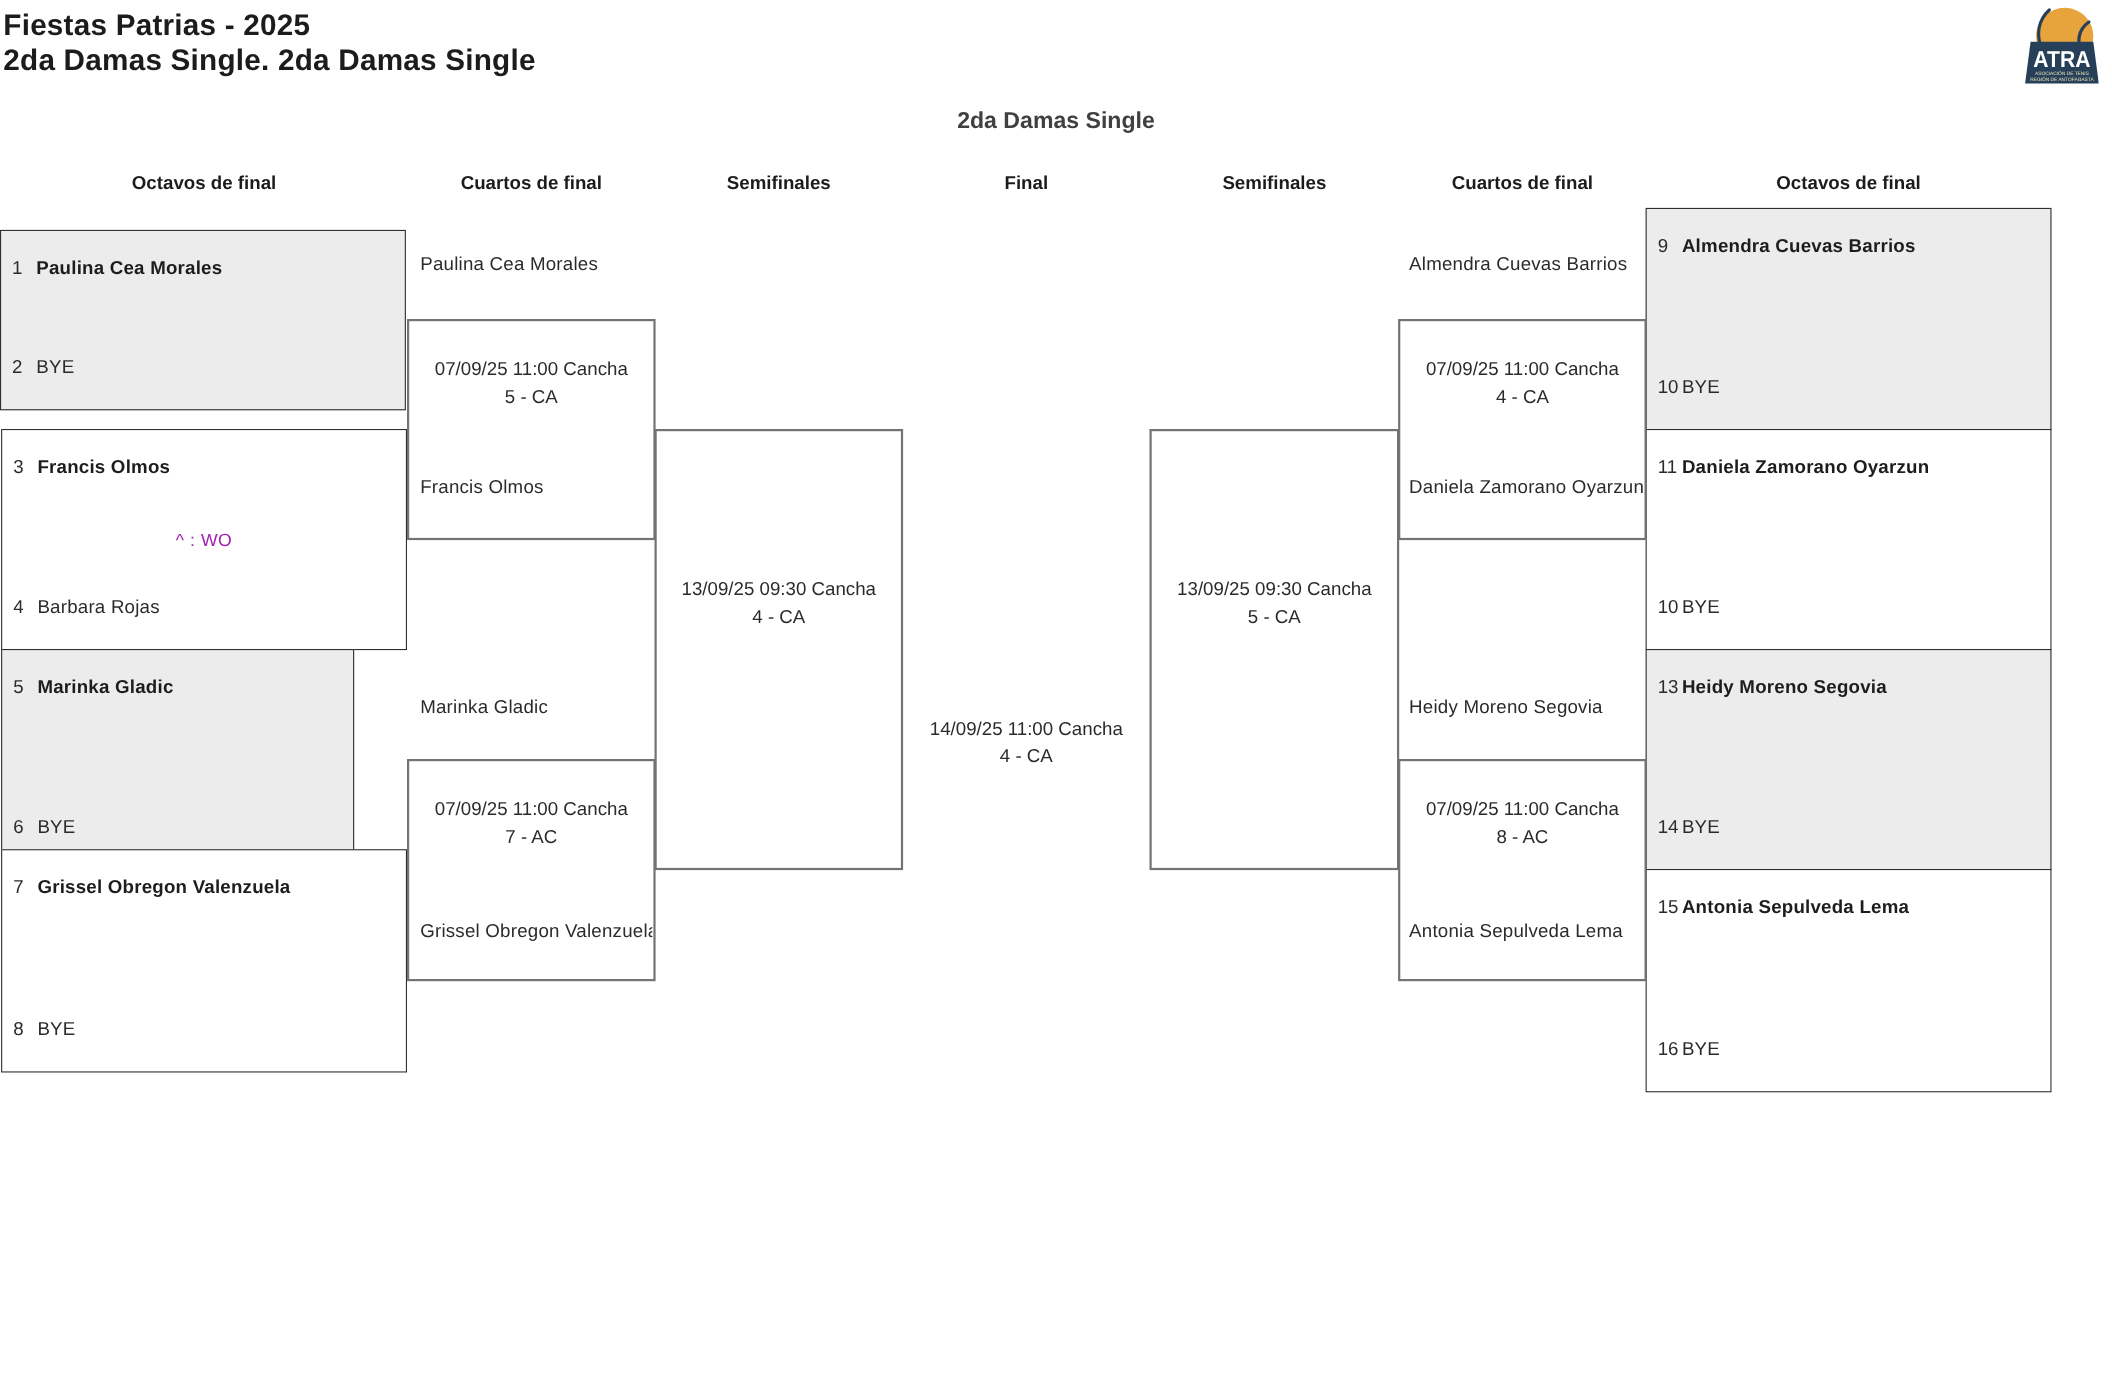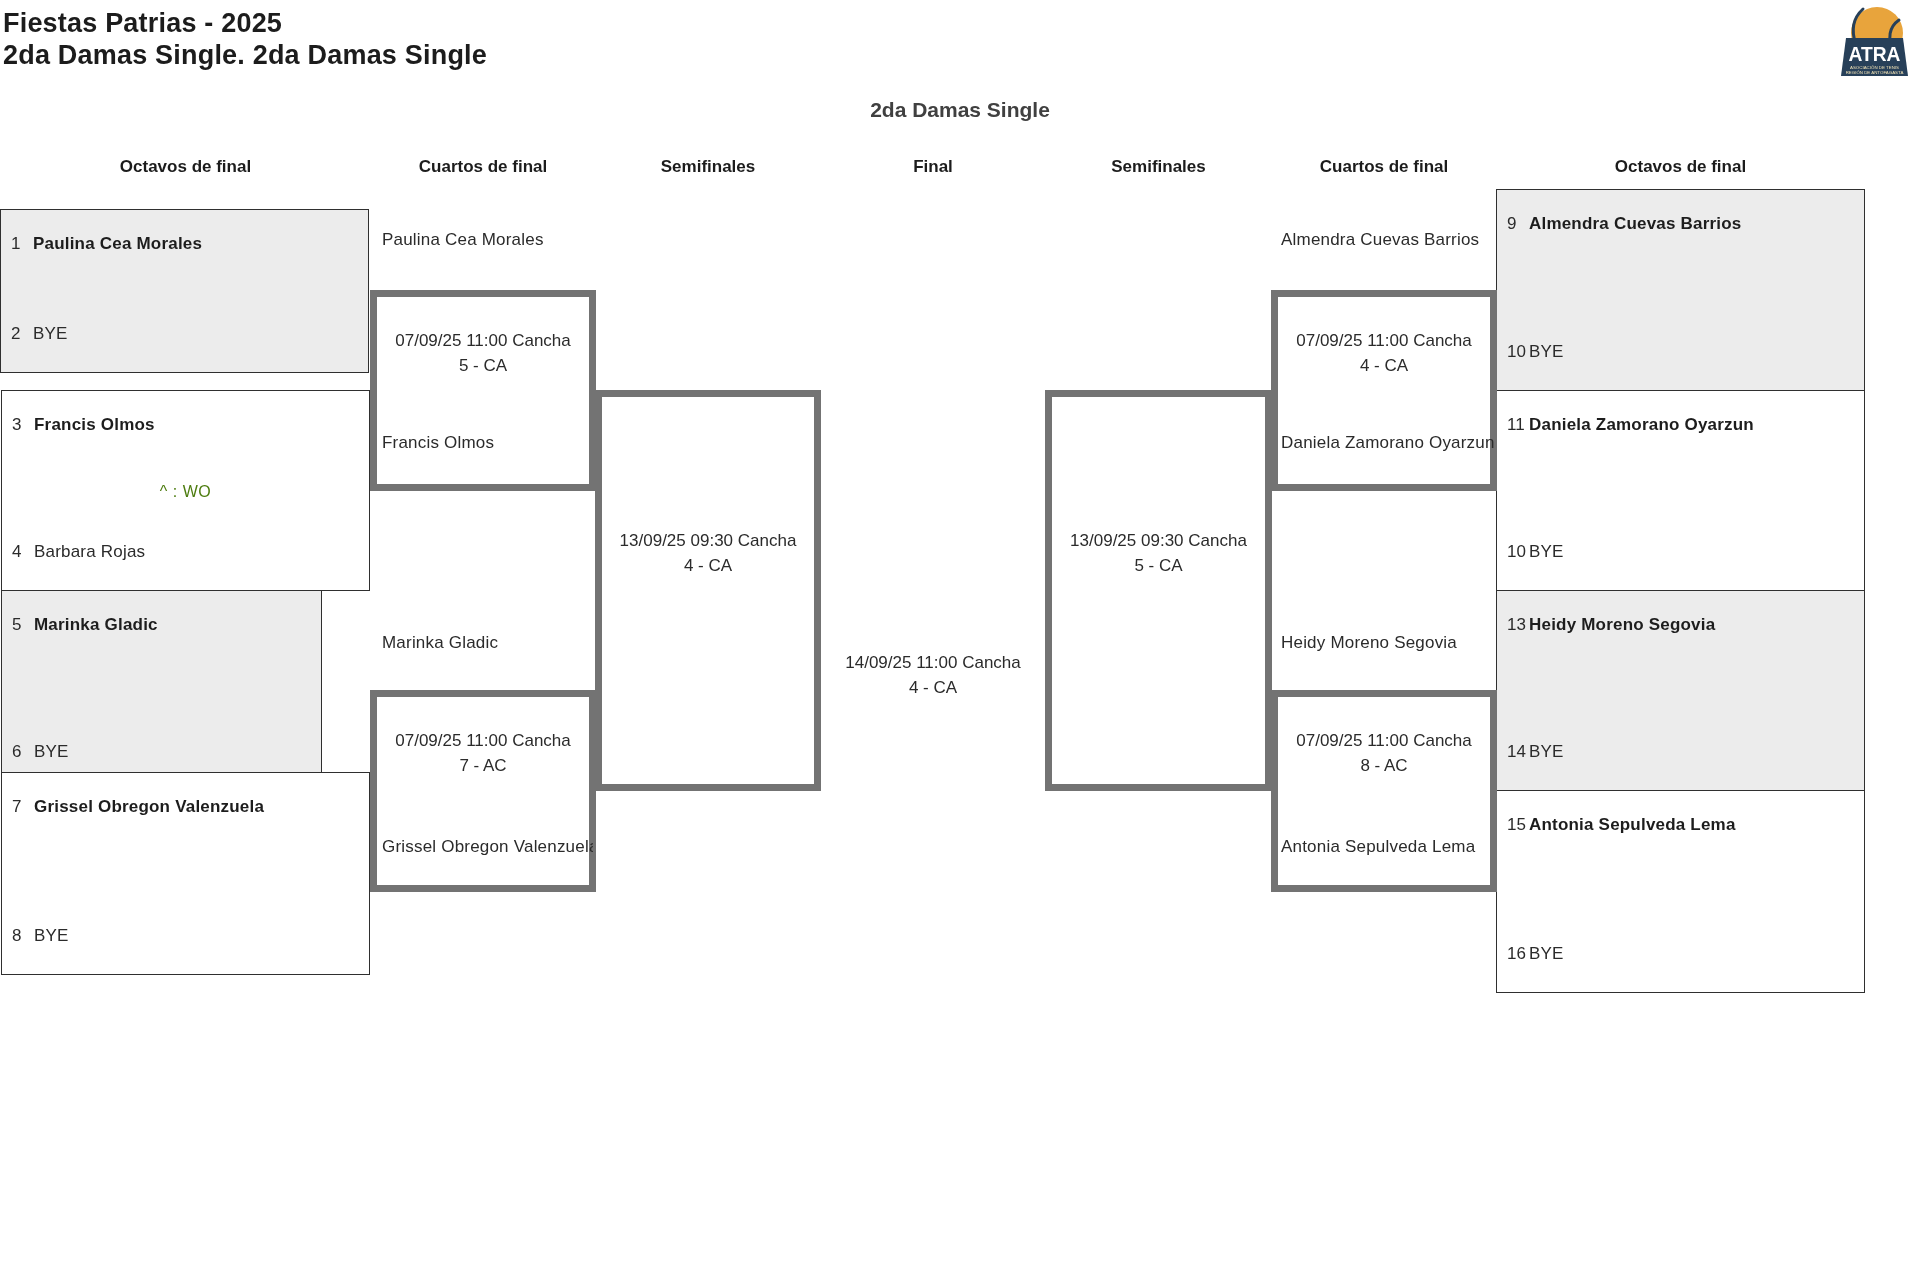--- a/index.html
+++ b/index.html
@@ -23,35 +23,35 @@
   .rh {
     position:absolute; top:157px; text-align:center; font-size:17px;
     font-weight:700; color:#1c1c1c;
   }
   .obox {
     position:absolute; box-sizing:border-box; border:1px solid #2f2f2f;
     background:#ffffff;
   }
   .obox.alt { background:#ececec; }
   .mbox {
-    position:absolute; box-sizing:border-box; border:7px solid #737373;
+    position:absolute; box-sizing:border-box; border:2px solid #737373;
     background:transparent;
   }
   .slot {
     position:absolute; left:10px; right:5px; white-space:nowrap;
     overflow:hidden; font-size:17px; line-height:20px;
   }
   .slot.t { top:24px; }
   .slot.b { bottom:28px; }
   .seed { display:inline-block; min-width:19px; margin-right:3px; font-weight:400; color:#2b2b2b; }
   .pname { letter-spacing:0.2px; }
   .pname.w { font-weight:700; color:#1d1d1d; }
   .wo {
     position:absolute; left:0; right:0; top:92px; text-align:center;
-    font-size:16px; letter-spacing:0.5px; color:#4d7c0f;
+    font-size:16px; letter-spacing:0.5px; color:#a21caf;
   }
   .sched {
     position:absolute; left:0; right:0; text-align:center; font-size:17px;
     line-height:25px; color:#2b2b2b;
   }
   .sched.q { top:31px; }
   .sched.s { top:131px; }
   .final-sched {
     position:absolute; left:820px; top:622px; width:226px; text-align:center;
     font-size:17px; line-height:25px; color:#2b2b2b;margin-top:28px;

